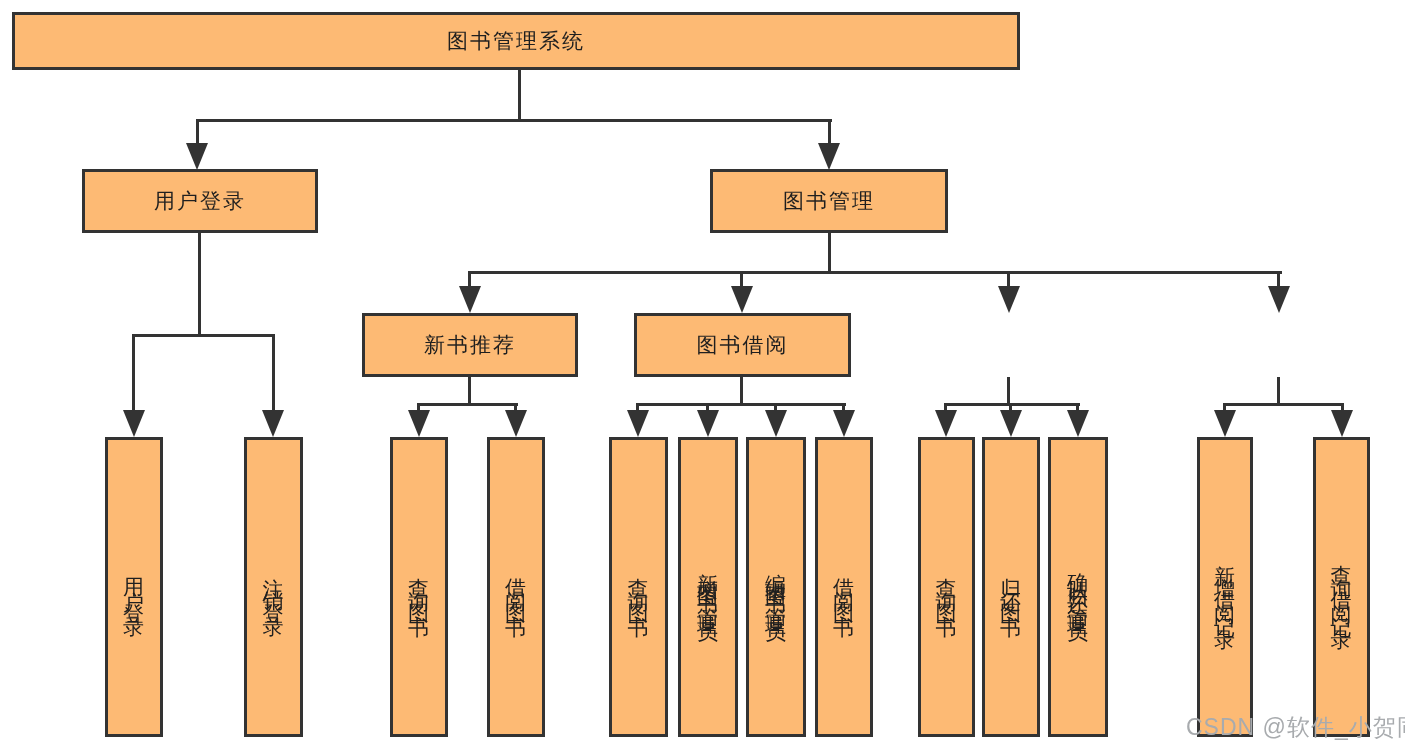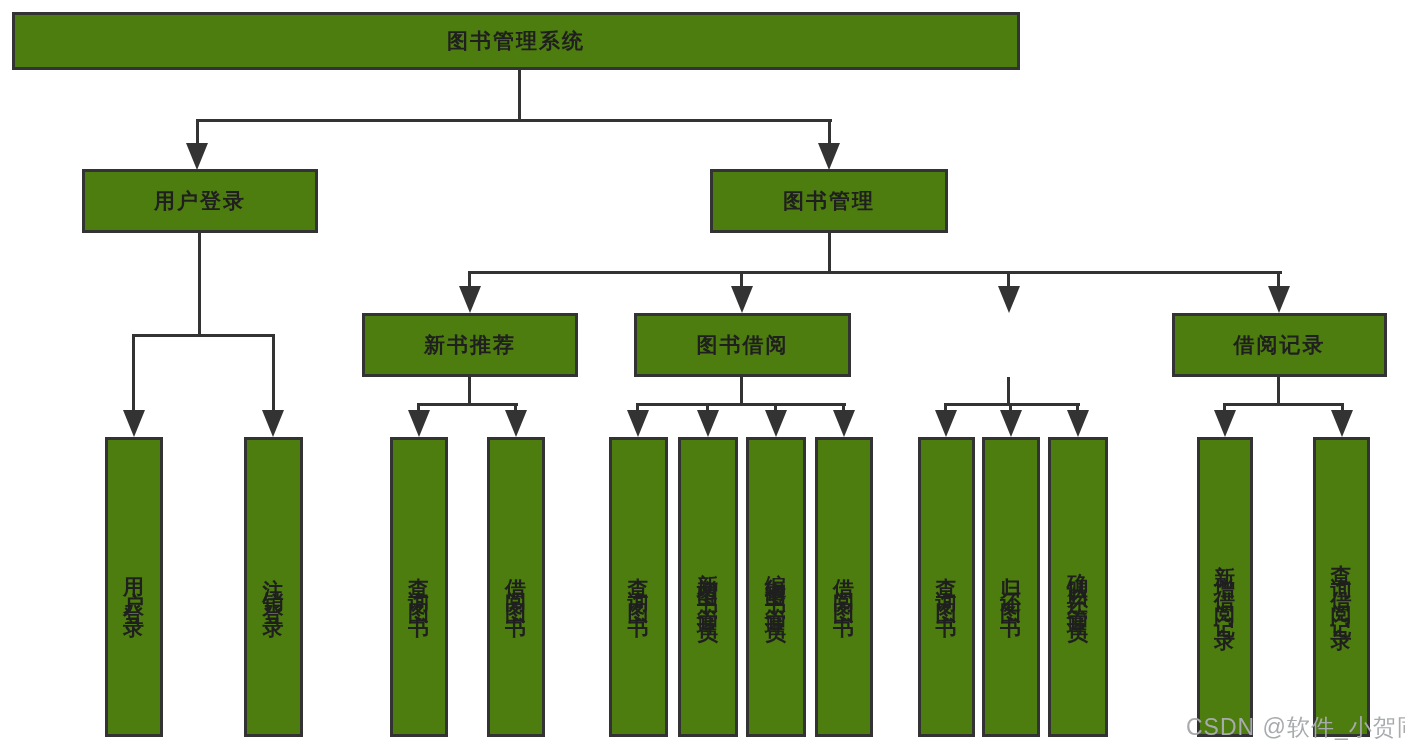--- a/index.html
+++ b/index.html
@@ -9,23 +9,23 @@
     --wm:#a8abae;
   }
   html,body{margin:0;padding:0;background:var(--bg);}
   .canvas{
     position:relative;width:1405px;height:747px;background:var(--bg);
     font-family:"Liberation Sans","DejaVu Sans",sans-serif;
     color:var(--text);overflow:hidden;
   }
   .box{
     position:absolute;box-sizing:border-box;
-    border:3px solid var(--line);background:#4d7c0f;
+    border:3px solid var(--line);background:#fdba74;
     display:flex;align-items:center;justify-content:center;
-    font-size:21px;letter-spacing:2px;font-weight:bold;
+    font-size:21px;letter-spacing:2px;
   }
   .leaf .vtext{
     writing-mode:vertical-rl;text-orientation:mixed;
     font-size:21px;letter-spacing:13px;line-height:1;
   }
   .leaf.tight .vtext{letter-spacing:7px;}
   .ln{position:absolute;background:var(--line);}
   .ar{
     position:absolute;width:0;height:0;
     border-left:11px solid transparent;border-right:11px solid transparent;
@@ -111,23 +111,20 @@
   <div class="box" style="left:710px;top:169px;width:238px;height:64px;">
     <span>图书管理</span>
   </div>
 
   <div class="box" style="left:362px;top:313px;width:216px;height:64px;">
     <span>新书推荐</span>
   </div>
   <div class="box" style="left:634px;top:313px;width:217px;height:64px;">
     <span>图书借阅</span>
   </div>
-  <div class="box" style="left:1172px;top:313px;width:215px;height:64px;">
-    <span>借阅记录</span>
-  </div>
 
   <div class="box leaf" style="left:105px;top:437px;width:58px;height:300px;">
     <span class="vtext">用户登录</span>
   </div>
   <div class="box leaf" style="left:244px;top:437px;width:59px;height:300px;">
     <span class="vtext">注销登录</span>
   </div>
 
   <div class="box leaf" style="left:390px;top:437px;width:58px;height:300px;">
     <span class="vtext">查询图书</span>

